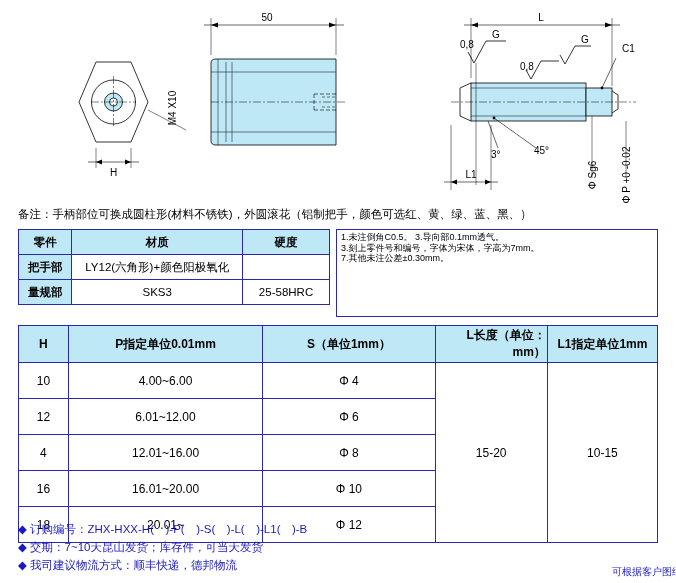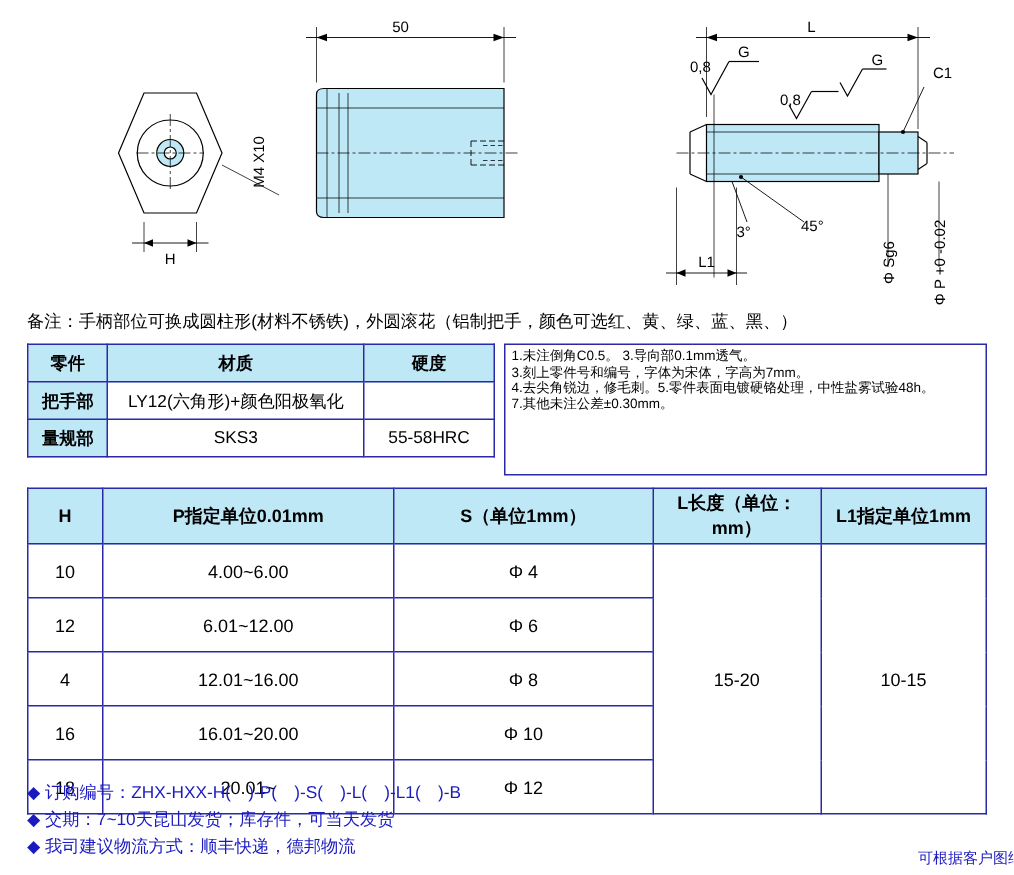--- a/index.html
+++ b/index.html
@@ -40,21 +40,21 @@
   #tech-box ul{list-style:none;margin:0;padding:0;}
   #tech-box li{font-size:9px;line-height:10.6px;color:#000;white-space:nowrap;}
 
   
   #spec-table{left:18px;top:325px;width:640px;}
   #spec-table th{background:#bfe8f7;font-weight:bold;height:27px;font-size:12px;}
   #spec-table td{height:33px;font-size:12px;margin-left:12px;}
   #spec-table .col-h{width:48px;}
   #spec-table .col-p{width:196px;}
   #spec-table .col-s{width:174px;}
-  #spec-table .col-l{width:112px;}
+  #spec-table .col-l{width:112px;text-align:right;}
   #spec-table .col-l1{width:110px;}
 
   
   .bullets{position:absolute;left:18px;top:520px;width:640px;}
   .bullets div{font-size:11.5px;line-height:18px;color:#1a1ac0;white-space:nowrap;}
   .corner-note{
     position:absolute;right:10px;bottom:4px;font-size:10px;color:#1a1ac0;
   }
 
   .dim-text{font-size:10px;font-family:"Liberation Sans",sans-serif;}
@@ -205,30 +205,29 @@
       <th class="hdr c3">硬度</th>
     </tr>
     <tr>
       <td class="hdr">把手部</td>
       <td>LY12(六角形)+颜色阳极氧化</td>
       <td></td>
     </tr>
     <tr>
       <td class="hdr">量规部</td>
       <td>SKS3</td>
-      <td>55-58HRC</td>
+      <td>25-58HRC</td>
     </tr>
   </tbody>
     </table>
 
   <div id="tech-box">
     <ul>
       <li>1.未注倒角C0.5。              3.导向部0.1mm透气。</li>
       <li>3.刻上零件号和编号，字体为宋体，字高为7mm。</li>
-      <li>4.去尖角锐边，修毛刺。5.零件表面电镀硬铬处理，中性盐雾试验48h。</li>
       <li>7.其他未注公差±0.30mm。</li>
     </ul>
   </div>
 
   <table class="tbl" id="spec-table">
     <tbody>
         <tr>
       <th class="col-h">H</th>
       <th class="col-p">P指定单位0.01mm</th>
       <th class="col-s">S（单位1mm）</th>

